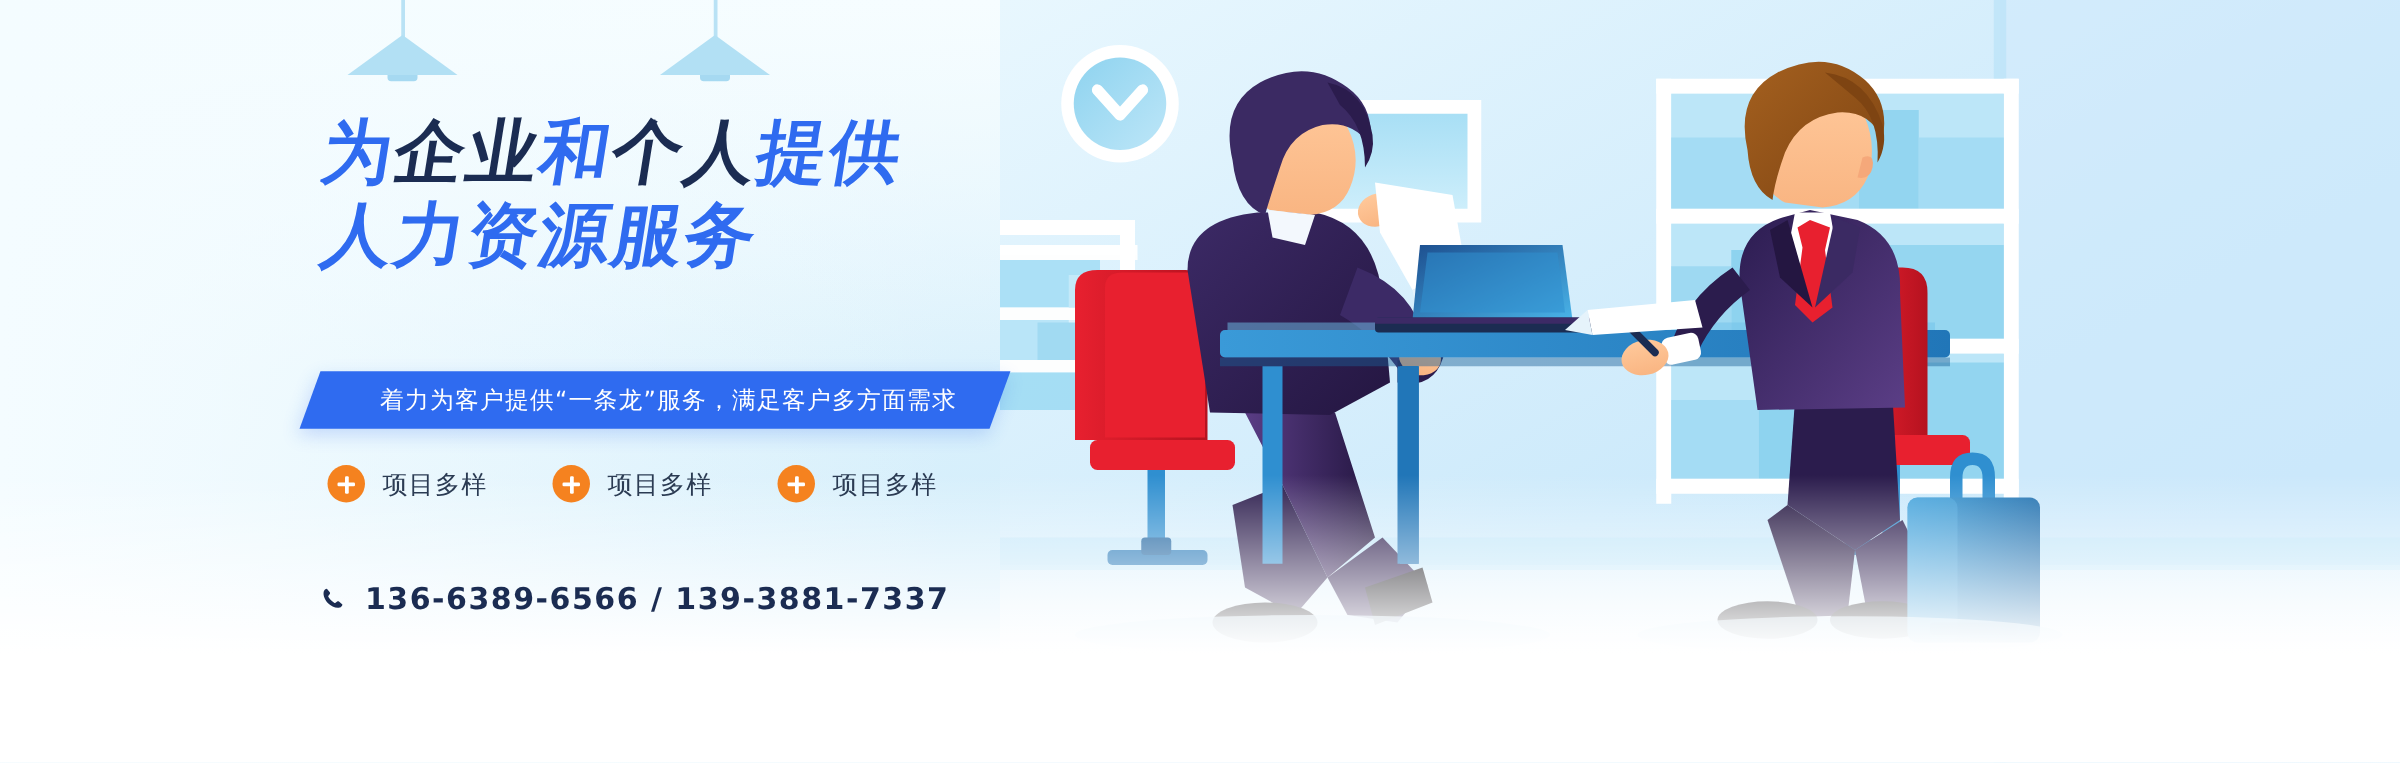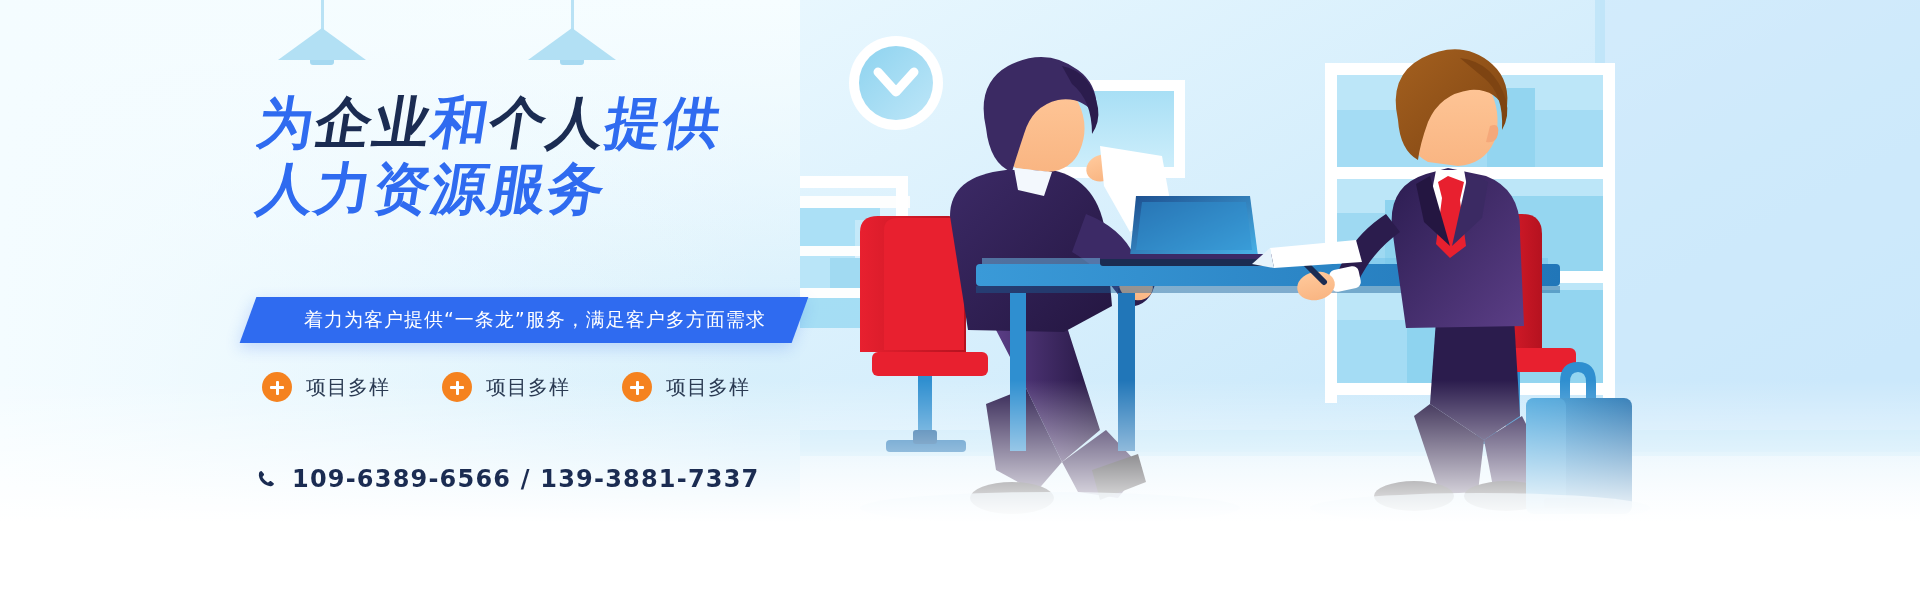--- a/index.html
+++ b/index.html
@@ -440,16 +440,16 @@
       <span class="feature-label">项目多样</span>
     </div>
   </div>
 
   <div class="phone-row">
     <span class="phone-icon">
       <svg viewBox="0 0 24 24" width="20" height="22" xmlns="http://www.w3.org/2000/svg">
         <path d="M6.6 2.5 C5.4 2.5 4 3.6 3.6 5.1 C2.7 8.6 4.6 13.2 7.7 16.3 C10.8 19.4 15.4 21.3 18.9 20.4 C20.4 20 21.5 18.6 21.5 17.4 L18.2 14.6 C17.7 14.2 17 14.2 16.5 14.6 L14.9 15.9 C14.5 16.2 14 16.2 13.6 15.9 C12.5 15.1 11.5 14.3 10.6 13.4 C9.7 12.5 8.9 11.5 8.1 10.4 C7.8 10 7.8 9.5 8.1 9.1 L9.4 7.5 C9.8 7 9.8 6.3 9.4 5.8 Z" fill="#1b2c52"></path>
       </svg>
     </span>
-    <span class="phone-number">109-6389-6566 / 139-3881-7337</span>
+    <span class="phone-number">136-6389-6566 / 139-3881-7337</span>
   </div>
 
 </div>
 
 </body></html>

